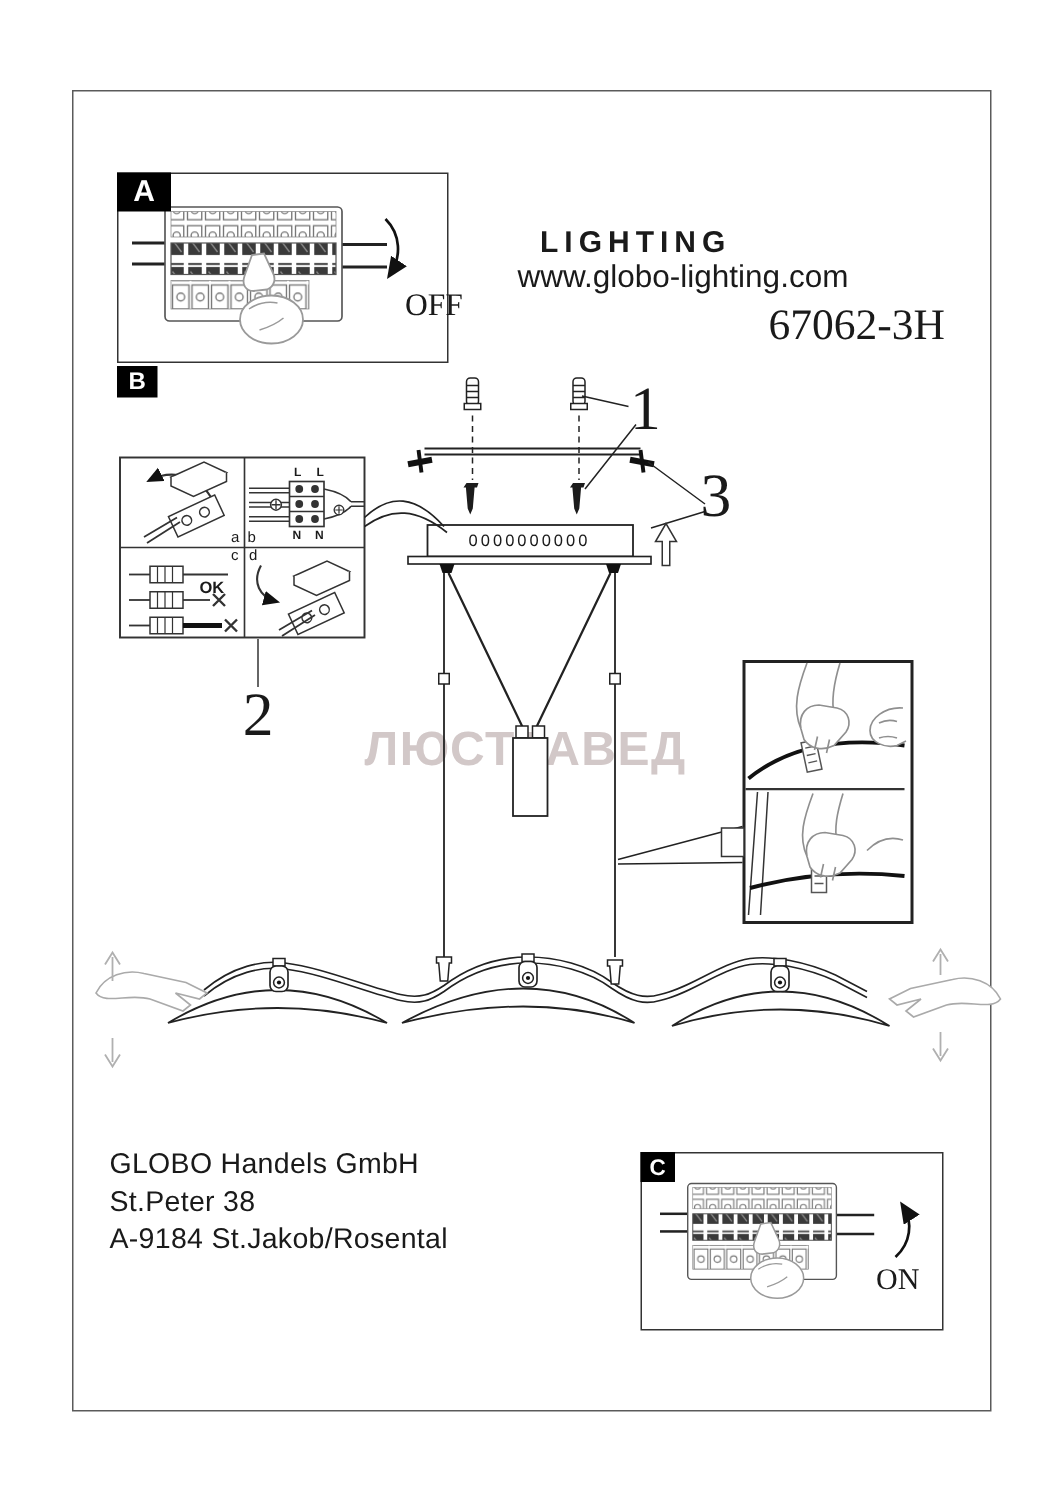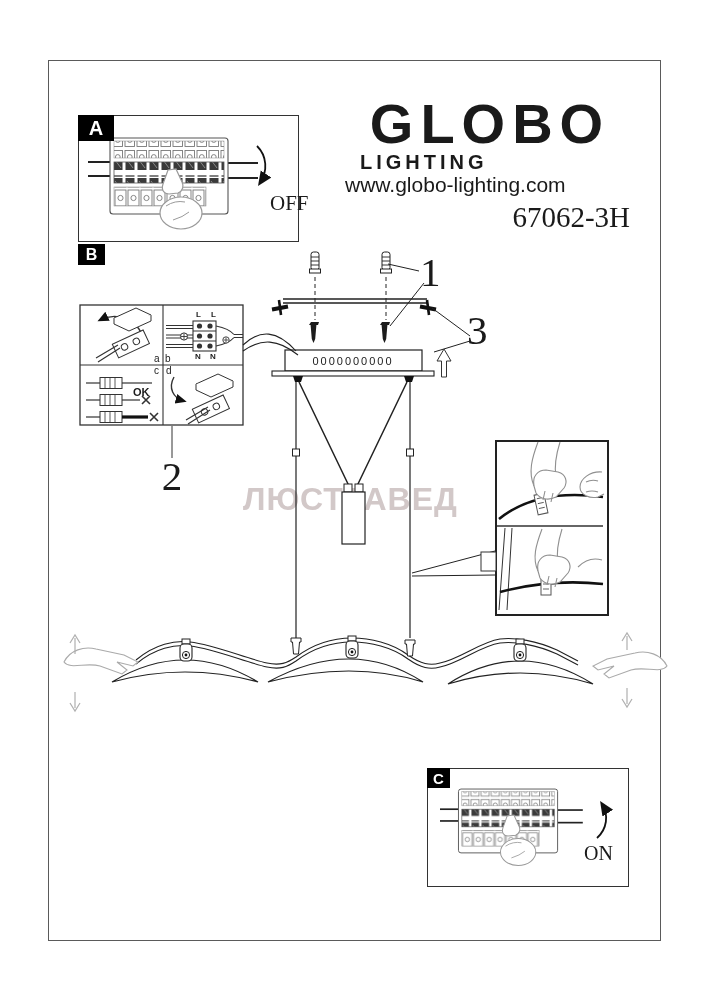--- a/index.html
+++ b/index.html
@@ -293,21 +293,20 @@
   <div class="abs chip chipA">
       <span>A</span>
     </div>
   <div class="abs chip chipB">
       <span>B</span>
     </div>
   <div class="abs chip chipC">
       <span>C</span>
     </div>
 
-  <div class="abs txt logoName">GLOBO</div>
   <div class="abs txt logoTag">LIGHTING</div>
   <div class="abs txt logoWeb">www.globo-lighting.com</div>
   <div class="abs txt model">67062-3H</div>
 
   <div class="abs txt offLbl">OFF</div>
   <div class="abs txt onLbl">ON</div>
 
   <div class="abs txt numCall num1">1</div>
   <div class="abs txt numCall num2">2</div>
   <div class="abs txt numCall num3">3</div>
@@ -317,14 +316,19 @@
   <span class="abs txt subLetter" style="left:154px;top:366px;">c</span>
   <span class="abs txt subLetter" style="left:166px;top:366px;">d</span>
   <span class="abs txt okLbl">OK</span>
   <span class="abs txt termLbl" style="left:196px;top:311px;">L</span>
   <span class="abs txt termLbl" style="left:211px;top:311px;">L</span>
   <span class="abs txt termLbl" style="left:195px;top:353px;">N</span>
   <span class="abs txt termLbl" style="left:210px;top:353px;">N</span>
 
   <div class="abs txt zeros">0000000000</div>
 
+  <div class="abs address">
+    <div>GLOBO Handels GmbH</div>
+    <div>St.Peter 38</div>
+    <div>A-9184 St.Jakob/Rosental</div>
+  </div>
 
 </div>
 
 </body></html>

